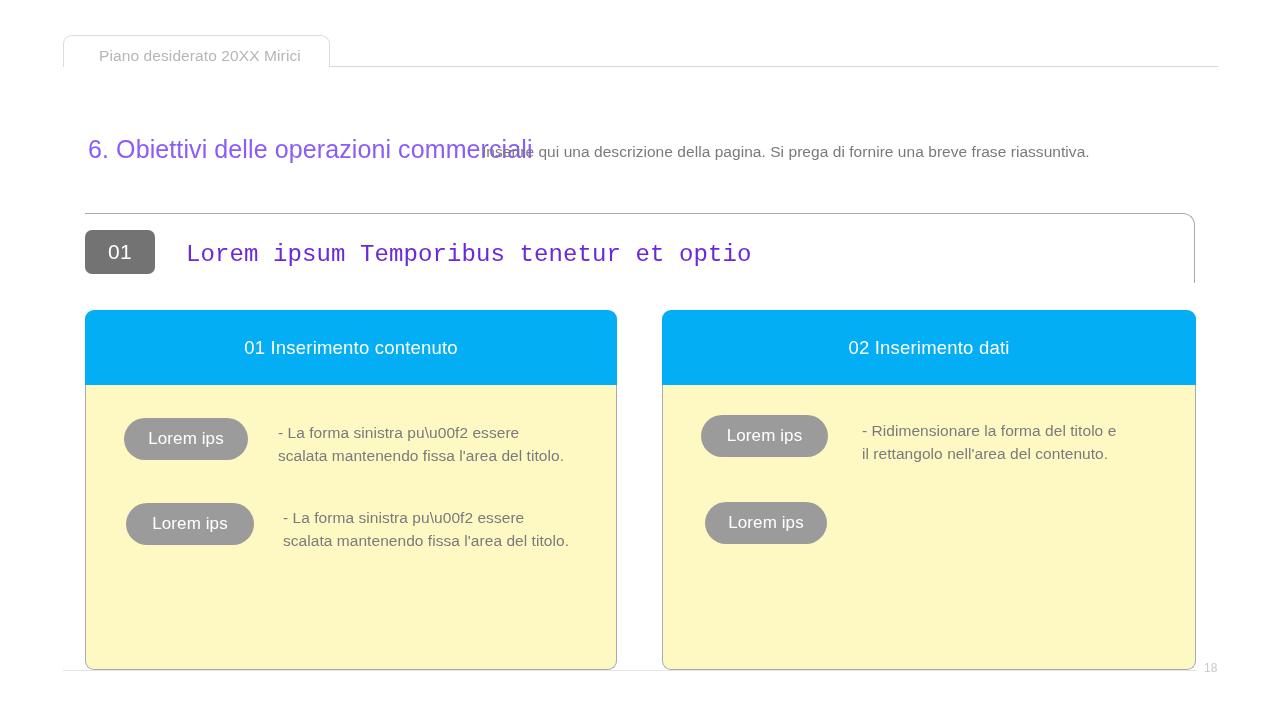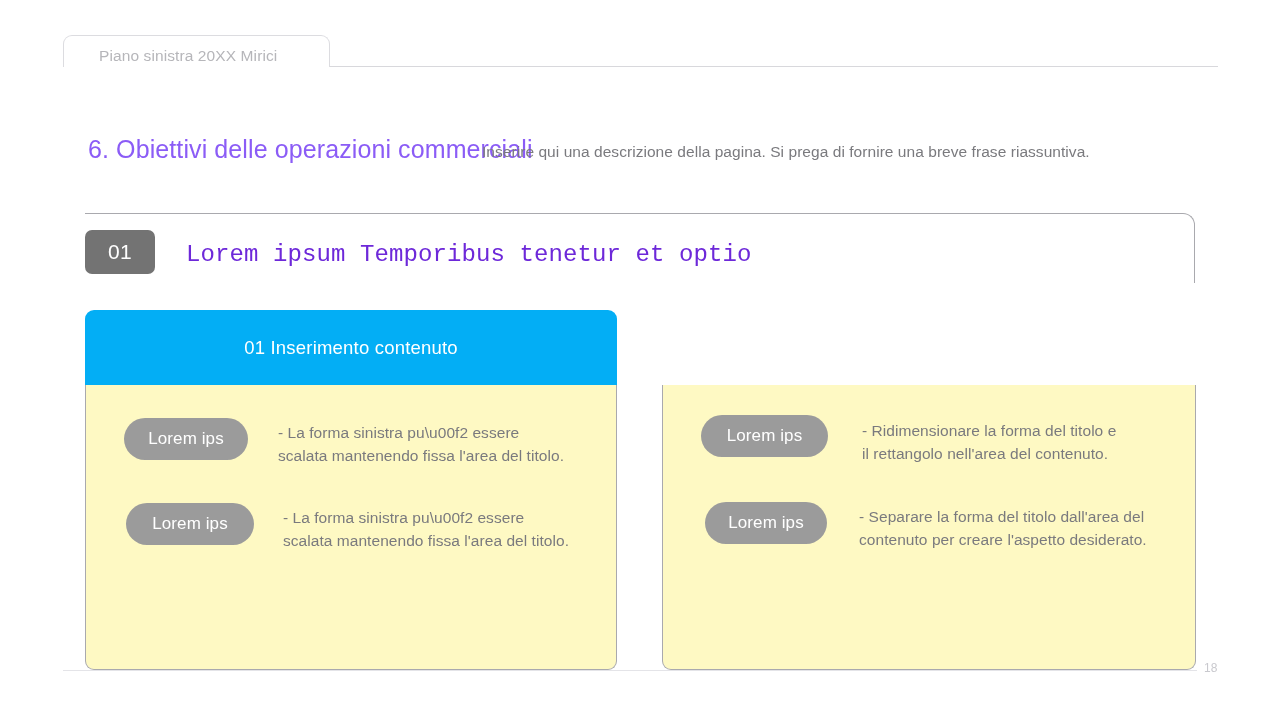--- a/index.html
+++ b/index.html
@@ -203,21 +203,21 @@
     font-size: 12px;
     color: #c9c9ce;
     letter-spacing: .2px;
   }
 </style>
 </head>
 <body>
 
 <div class="tab-rule"></div>
 <div class="tab"></div>
-<div class="tab-label">Piano sinistra 20XX Mirici</div>
+<div class="tab-label">Piano desiderato 20XX Mirici</div>
 
 <div class="page-title">6. Obiettivi delle operazioni commerciali</div>
 <div class="page-subtitle">Inserire qui una descrizione della pagina. Si prega di fornire una breve frase riassuntiva.</div>
 
 <div class="section-bar"></div>
 <div class="section-num">01</div>
 <div class="section-text">Lorem ipsum Temporibus tenetur et optio</div>
 
 <div class="card card-left">
   <div class="card-head">01 Inserimento contenuto</div>
@@ -229,28 +229,27 @@
     </div>
     <div class="row l-row2">
       <div class="pill">Lorem ips</div>
       <div class="row-text">- La forma sinistra pu\u00f2 essere
 scalata mantenendo fissa l'area del titolo.</div>
     </div>
   </div>
 </div>
 
 <div class="card card-right">
+  <div class="card-head">02 Inserimento dati</div>
   <div class="card-body">
     <div class="row r-row1">
       <div class="pill">Lorem ips</div>
       <div class="row-text">- Ridimensionare la forma del titolo e
 il rettangolo nell'area del contenuto.</div>
     </div>
     <div class="row r-row2">
       <div class="pill">Lorem ips</div>
-      <div class="row-text">- Separare la forma del titolo dall'area del
-contenuto per creare l'aspetto desiderato.</div>
     </div>
   </div>
 </div>
 
 <div class="footer-rule"></div>
 <div class="page-number">18</div>
 
 </body></html>

